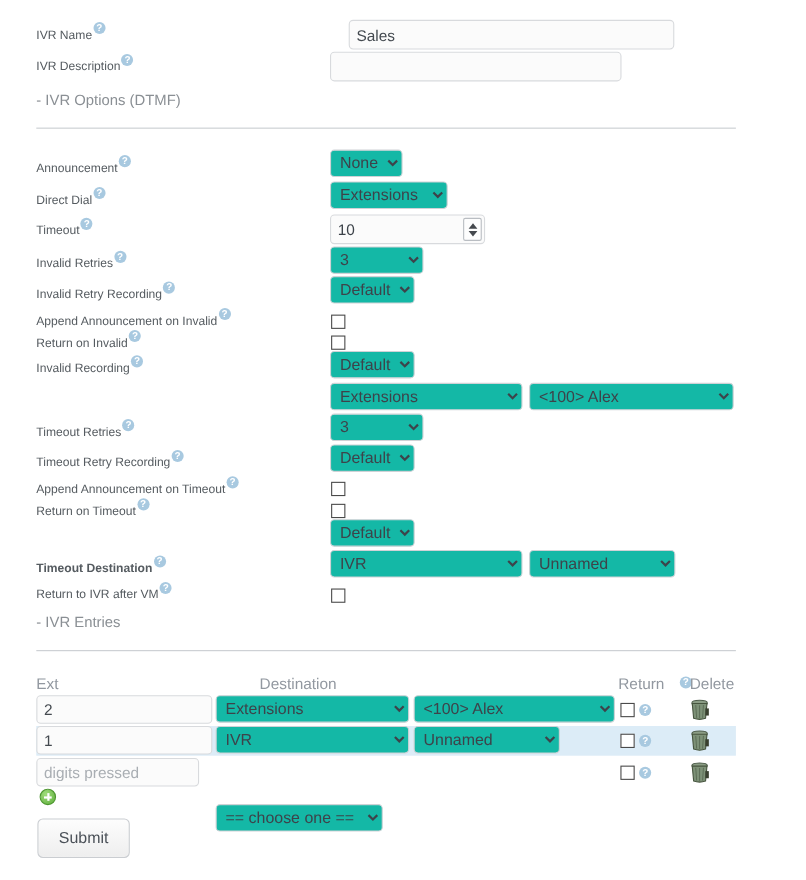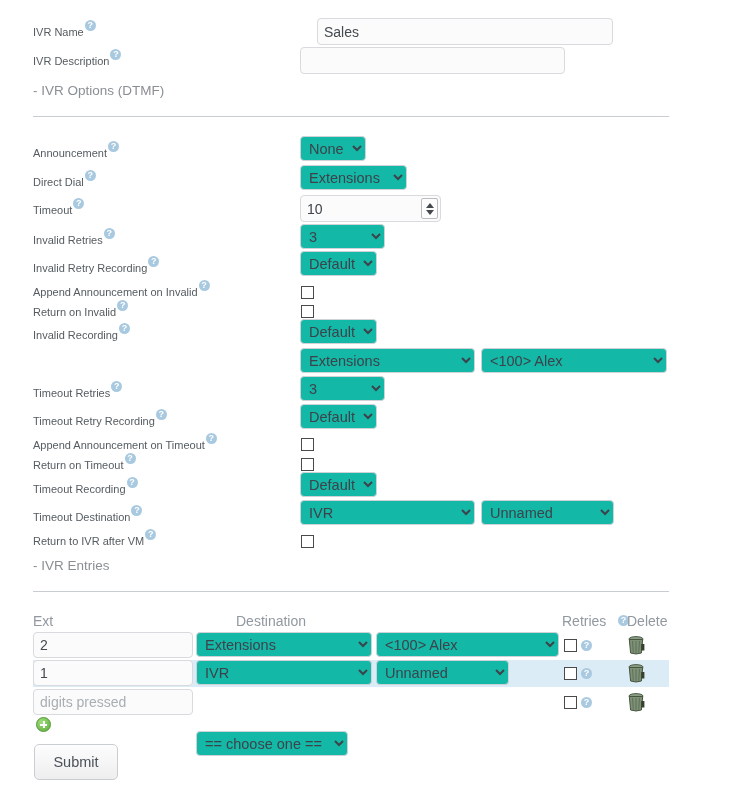--- a/index.html
+++ b/index.html
@@ -281,29 +281,25 @@
     <span class="help"></span>
   </div>
   <span class="cbx" style="left:301px; top:438px;"></span>
 
   <div class="lbl" style="position:absolute; left:33px; top:456px;">
     <span class="lbl-txt">Return on Timeout</span>
     <span class="help"></span>
   </div>
   <span class="cbx" style="left:301px; top:458px;"></span>
 
-  <div class="lbl" style="position:absolute; left:33px; top:480px;">
-    <span class="lbl-txt">Timeout Recording</span>
-    <span class="help"></span>
-  </div>
   <select class="sel" style="position:absolute; left:300px; top:472px; width:77px;">
     <option>Default</option>
   </select>
 
-  <div class="lbl" style="position:absolute; left:33px; top:508px;">
+  <div class="lbl" style="position:absolute; left:33px; top:508px;font-weight:bold;">
     <span class="lbl-txt">Timeout Destination</span>
     <span class="help"></span>
   </div>
   <select class="sel" style="position:absolute; left:300px; top:500px; width:175px;">
     <option>IVR</option>
   </select>
   <select class="sel" style="position:absolute; left:481px; top:500px; width:133px;">
     <option>Unnamed</option>
   </select>
 
@@ -313,21 +309,21 @@
   </div>
   <span class="cbx" style="left:301px; top:535px;"></span>
 
   <div class="section-head" style="position:absolute; left:33px; top:558px;">- IVR Entries</div>
   <div class="divider" style="left:33px; top:591px; width:636px;"></div>
 
   <div class="row-hl" style="left:33px; top:660px; width:636px; height:27px;"></div>
 
   <div class="col-head" style="left:33px; top:613px;">Ext</div>
   <div class="col-head" style="left:196px; top:613px;margin-left:40px;">Destination</div>
-  <div class="col-head" style="left:562px; top:613px;">Retries</div>
+  <div class="col-head" style="left:562px; top:613px;">Return</div>
   <span class="help" style="position:absolute; left:617px; top:615px;"></span>
   <div class="col-head" style="left:627px; top:613px;">Delete</div>
 
   <div>
     <input class="txt" type="text" style="position: absolute; left: 33px; top: 632px; width: 160px; height: 26px;" value="2">
     <select class="sel" style="position:absolute; left:196px; top:632px; width:176px;">
       <option>Extensions</option>
     </select>
     <select class="sel" style="position:absolute; left:376px; top:632px; width:183px;">
       <option>&lt;100&gt; Alex</option>
@@ -358,21 +354,21 @@
       <svg viewBox="0 0 18 20" width="18" height="20" aria-hidden="true">
         <ellipse cx="9" cy="4" rx="7" ry="2.4" fill="#8b9d85" stroke="#4f5e4b" stroke-width="1"></ellipse>
         <path d="M2.3 4.5 L3.6 18 Q9 20 14.4 18 L15.7 4.5 Z" fill="#7d9177" stroke="#47553f" stroke-width="1"></path>
         <path d="M5.5 6 L6.3 17.6 M9 6.2 L9 17.9 M12.5 6 L11.7 17.6" stroke="#5c6d56" stroke-width="0.9" fill="none"></path>
         <rect x="14.2" y="9" width="3.2" height="6.5" fill="#39402f"></rect>
       </svg>
     </span>
   </div>
 
   <div>
-    <input class="txt" type="text" style="position: absolute; left: 33px; top: 689px; width: 160px; height: 26px;" placeholder="digits pressed">
+    <input class="txt" type="text" style="position: absolute; left: 33px; top: 689px; width: 148px; height: 26px;" placeholder="digits pressed">
     <select class="sel" style="position:absolute; left:196px; top:689px; width:152px;margin-top:42px;">
       <option>== choose one ==</option>
     </select>
     <span class="cbx" style="left:564px; top:696px;"></span>
     <span class="help" style="position:absolute; left:580px; top:697px;"></span>
     <span class="trash" style="left:627px; top:692px;">
       <svg viewBox="0 0 18 20" width="18" height="20" aria-hidden="true">
         <ellipse cx="9" cy="4" rx="7" ry="2.4" fill="#8b9d85" stroke="#4f5e4b" stroke-width="1"></ellipse>
         <path d="M2.3 4.5 L3.6 18 Q9 20 14.4 18 L15.7 4.5 Z" fill="#7d9177" stroke="#47553f" stroke-width="1"></path>
         <path d="M5.5 6 L6.3 17.6 M9 6.2 L9 17.9 M12.5 6 L11.7 17.6" stroke="#5c6d56" stroke-width="0.9" fill="none"></path>

